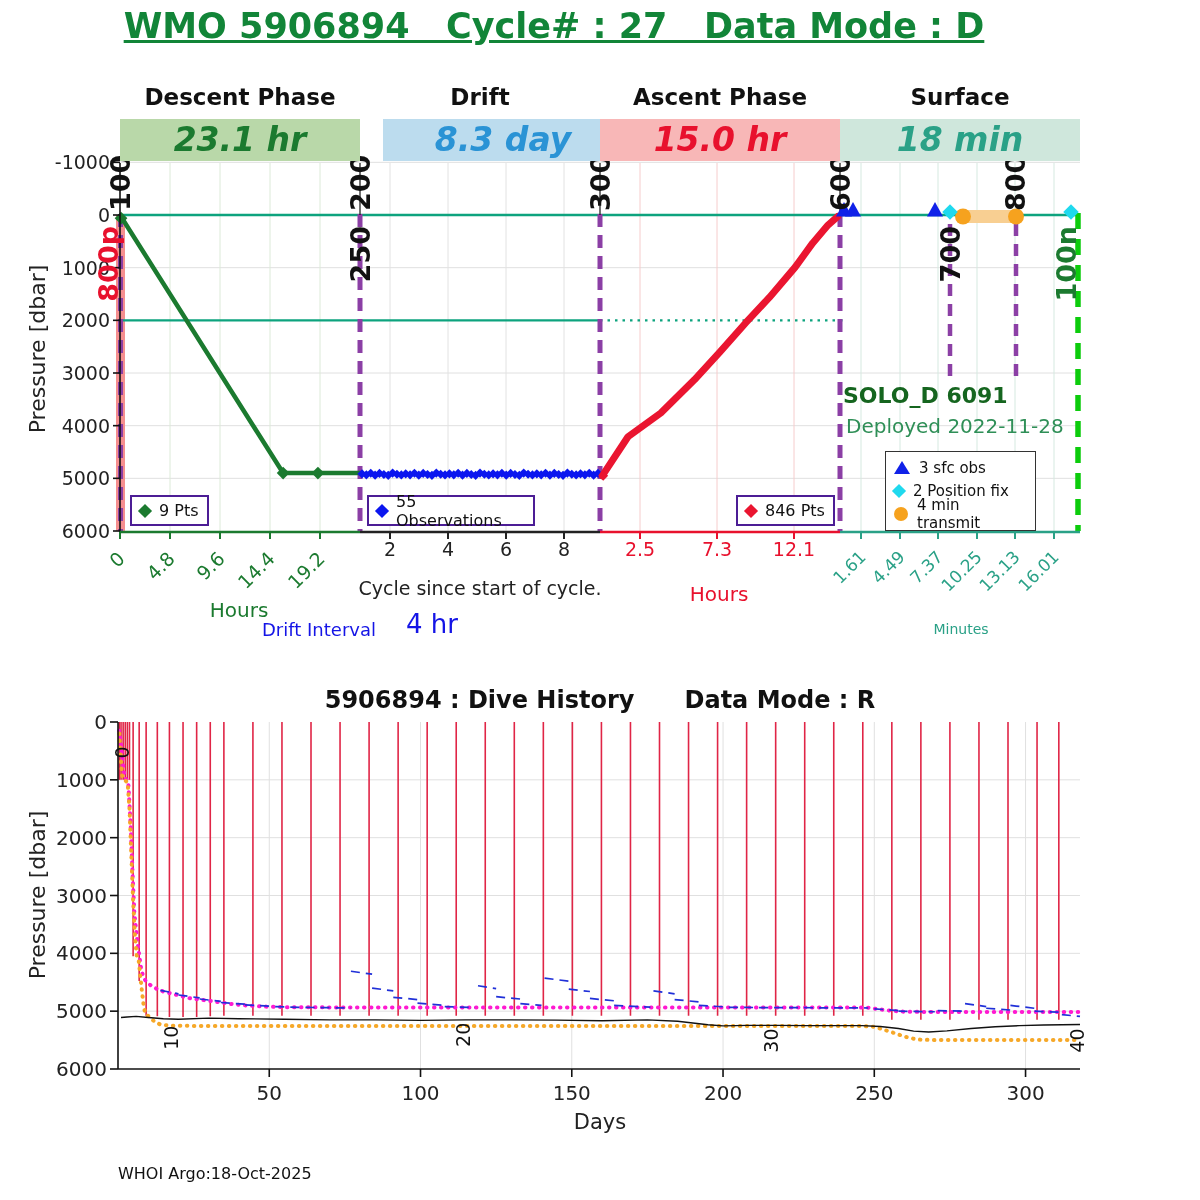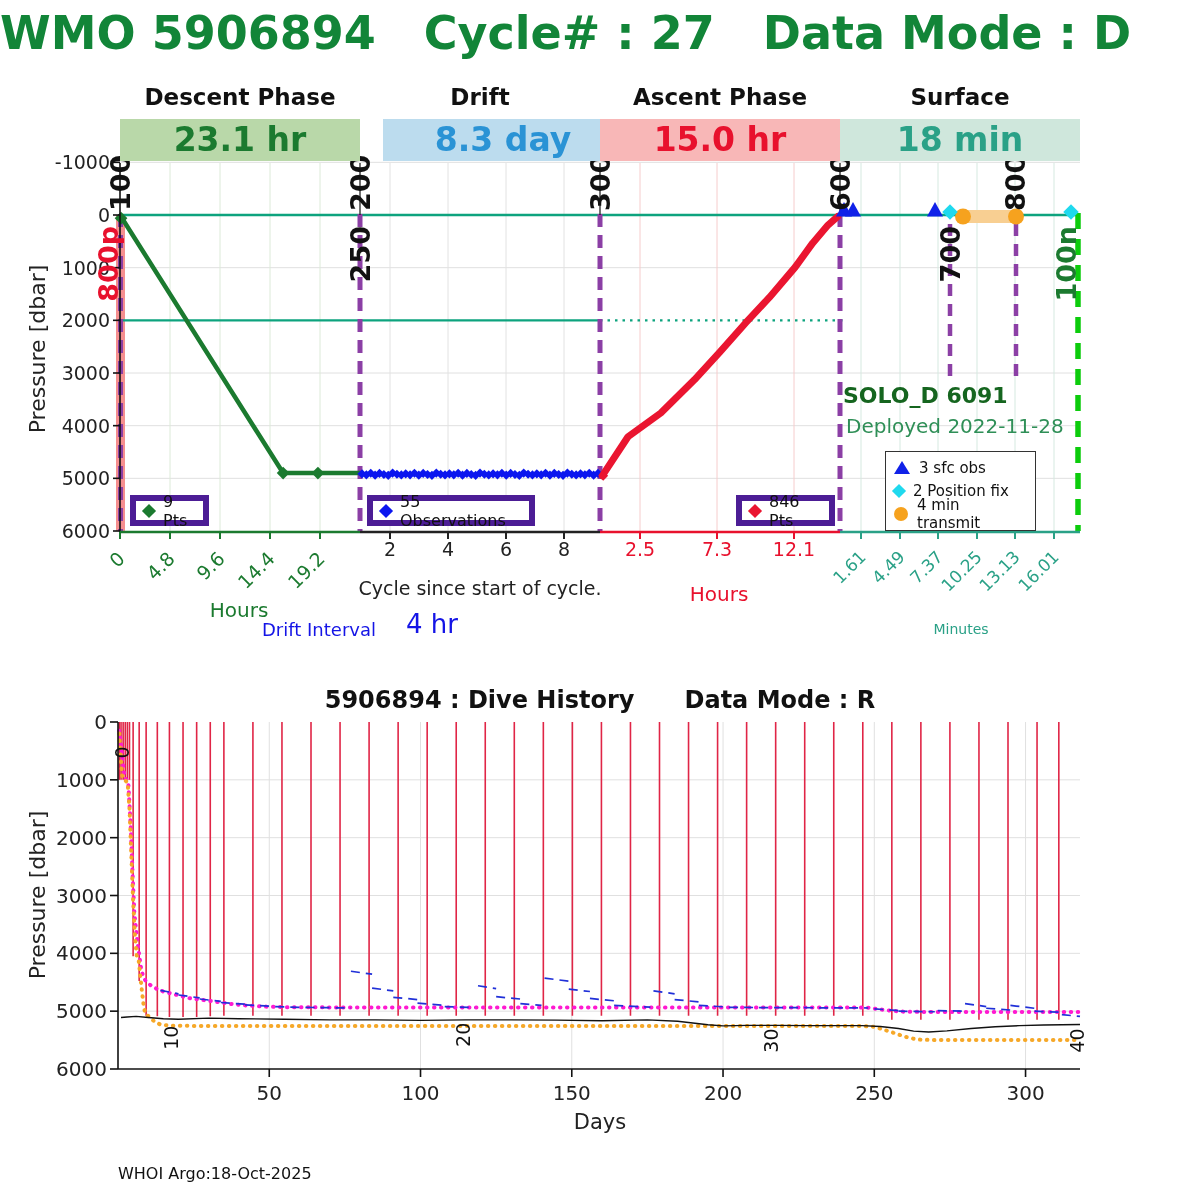--- a/index.html
+++ b/index.html
@@ -2,29 +2,29 @@
 <html><head>
 <meta charset="utf-8">
 <style>
   html,body{margin:0;padding:0;background:#fff;}
   #root{position:relative;width:1200px;height:1200px;background:#fff;
         font-family:"DejaVu Sans","Liberation Sans",sans-serif;overflow:hidden;}
   #chart-svg{position:absolute;left:0;top:0;}
   .abs{position:absolute;}
   .ctr{text-align:center;}
   .pre{white-space:pre;}
-  #main-title{left:0;top:6px;width:1108px;font-size:46px;font-weight:bold;color:#128538;}
+  #main-title{left:0;top:6px;width:1108px;font-size:35px;font-weight:bold;color:#128538;text-decoration:underline;}
   .phase-name{top:84px;width:240px;font-size:23px;font-weight:bold;color:#111;}
-  .phase-bar{top:119px;width:240px;height:42px;line-height:42px;font-size:33px;font-weight:bold;}
+  .phase-bar{top:119px;width:240px;height:42px;line-height:42px;font-size:33px;font-weight:bold;font-style:italic;}
   .bar-descent{left:120px;background:#b9d8a9;color:#1b7a2f;}
   .bar-drift{left:360px;background:#bcdcee;color:#2a93d5;margin-left:23px;}
   .bar-ascent{left:600px;background:#f8b7b7;color:#e8112d;}
   .bar-surface{left:840px;background:#cfe7dc;color:#2aa187;}
   .ylab{width:220px;height:26px;font-size:22px;color:#222;transform:rotate(-90deg);}
-  .legend{background:#fff;border:6px solid #4c1d95;font-size:16px;color:#111;
+  .legend{background:#fff;border:2px solid #4c1d95;font-size:16px;color:#111;
           display:flex;align-items:center;padding:0 8px;box-sizing:border-box;}
   .legend-col{background:#fff;border:1px solid #333;font-size:15px;color:#111;
           display:flex;flex-direction:column;justify-content:flex-start;padding:4px 8px;box-sizing:border-box;}
   .lrow{display:flex;align-items:center;height:24px;}
   .mk{display:inline-block;margin-right:9px;flex:none;}
   .dm{width:10px;height:10px;transform:rotate(45deg);}
   .dm-g{background:#1b7a2f;} .dm-b{background:#0b16ef;} .dm-r{background:#ea1530;} .dm-c{background:#1fd9ee;}
   .tri{width:0;height:0;border-left:8px solid transparent;border-right:8px solid transparent;border-bottom:13px solid #1021e8;}
   .cir{width:14px;height:14px;border-radius:50%;background:#f6a21e;}
   #solo-id{left:843px;top:383px;font-size:22px;font-weight:bold;color:#15651f;}

